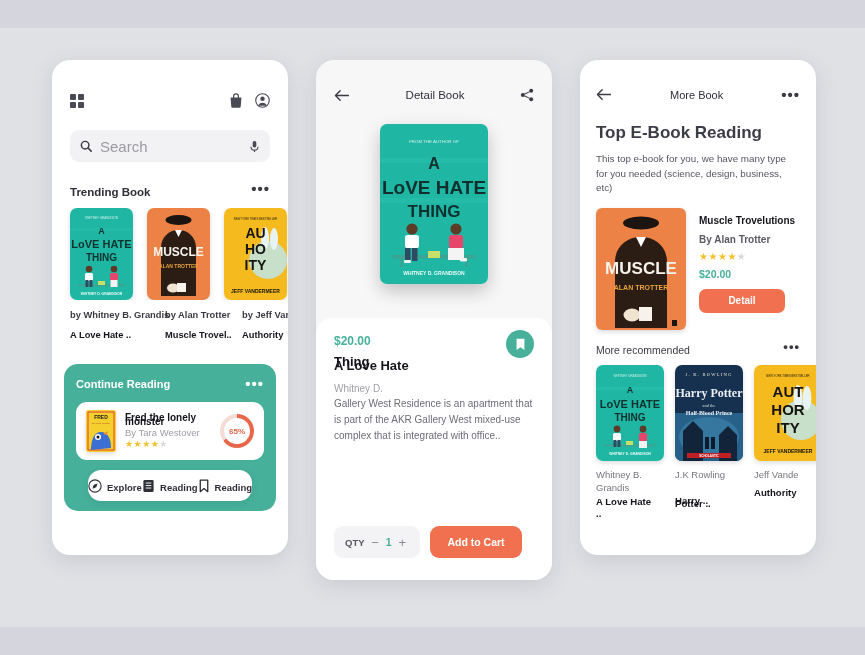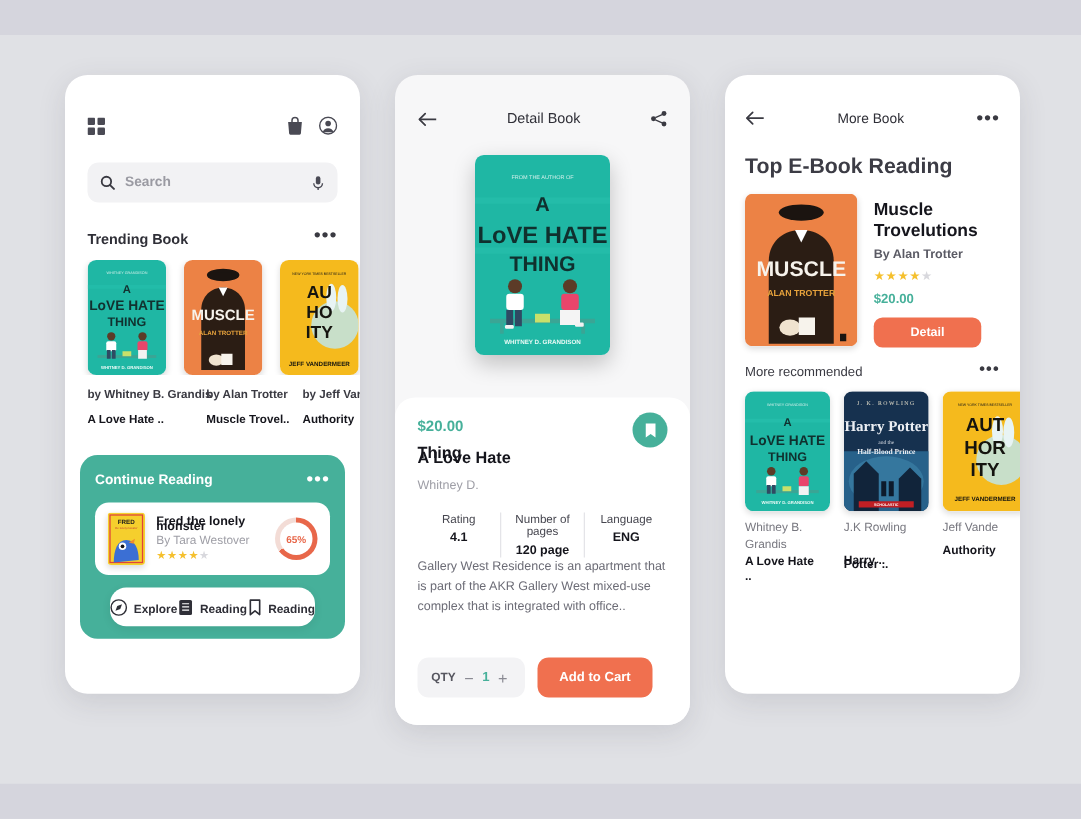--- a/index.html
+++ b/index.html
@@ -20,21 +20,21 @@
   #phone3{left:580px;top:60px;width:236px;height:495px;}
   .spacer{flex:1;}
   .ico{display:inline-block;line-height:0;}
   .dots{letter-spacing:1px;color:#3a3a42;font-size:15px;font-weight:bold;line-height:6px;}
 
   
   .s1-top{padding:33px 18px 0 18px;display:flex;align-items:center;}
   .s1-top .rightic{display:flex;gap:12px;align-items:center;}
   .search{margin:22px 18px 0 18px;height:32px;background:#f2f2f4;border-radius:9px;
           display:flex;align-items:center;padding:0 10px;gap:8px;}
-  .search .ph{color:#9a9aa2;font-size:11px;font-weight:bold;}
+  .search .ph{color:#9a9aa2;font-size:15px;}
   .sec-head{margin:24px 18px 0 18px;display:flex;align-items:flex-start;}
   .sec-head .t{font-size:11.5px;font-weight:bold;color:#2f2f37;}
 
   .trend-strip{margin-top:10px;padding-left:18px;display:flex;gap:14px;overflow:hidden;}
   .tcard{width:63px;flex:0 0 auto;}
   .cover{border-radius:7px;overflow:hidden;position:relative;box-shadow:0 2px 5px rgba(0,0,0,.14);}
   .tcard .cover{height:92px;}
 
   .trend-labels{position:relative;margin-top:10px;height:42px;padding-left:18px;font-size:9.3px;}
   .tl{position:absolute;width:120px;}
@@ -90,21 +90,21 @@
         font-weight:bold;display:flex;align-items:center;justify-content:center;}
 
   
   .s3-top{padding:28px 16px 0 16px;display:flex;align-items:center;}
   .s3-top .t{flex:1;text-align:center;font-size:11px;color:#2f2f37;}
   .h1{margin:22px 16px 0 16px;font-size:17px;font-weight:bold;color:#3c3c45;}
   .sub{margin:9px 16px 0 16px;font-size:9.8px;color:#55555f;line-height:14.5px;}
   .feat{margin:12px 16px 0 16px;display:flex;gap:13px;}
   .feat .cover{width:90px;height:122px;flex:0 0 auto;border-radius:6px;}
   .feat .info{flex:1;padding-top:4px;}
-  .feat .ti{font-size:14px;font-weight:bold;color:#15151c;line-height:17px;}
+  .feat .ti{font-size:10px;font-weight:bold;color:#15151c;line-height:17px;}
   .feat .au{font-size:10px;font-weight:bold;color:#5a5a64;margin-top:5px;}
   .feat .stars{margin-top:6px;font-size:10px;letter-spacing:.5px;}
   .feat .pr{font-size:10.5px;font-weight:bold;color:#46b09a;margin-top:6px;}
   .detail{margin-top:9px;width:86px;height:24px;background:#f0704f;border-radius:7px;color:#fff;
           font-size:10px;font-weight:bold;display:flex;align-items:center;justify-content:center;}
   .rec-strip{margin:9px 16px 0 16px;display:flex;gap:11px;}
   .rcard{flex:1;}
   .rcard .cover{height:96px;}
   .rcard .au{font-size:9.5px;color:#77777f;margin-top:7px;line-height:13px;}
   .rcard .tiwrap{position:relative;height:22px;margin-top:2px;}
@@ -364,34 +364,20 @@
     </div>
     <div class="price">$20.00</div>
     <div class="ttlwrap">
       <div class="a">Thing</div>
       <div class="b">A Love Hate</div>
     </div>
     <div class="bauthor">
       <div>Whitney D.</div>
     </div>
 
-    <div class="specs">
-      <div class="spec">
-        <div class="k">Rating</div>
-        <div class="v">4.1</div>
-      </div>
-      <div class="spec">
-        <div class="k">Number of pages</div>
-        <div class="v">120 page</div>
-      </div>
-      <div class="spec">
-        <div class="k">Language</div>
-        <div class="v">ENG</div>
-      </div>
-    </div>
 
     <div class="desc">Gallery West Residence is an apartment that is part of the AKR Gallery West mixed-use complex that is integrated with office..</div>
 
     <div class="buyrow">
       <div class="qty">
         <span class="k">QTY</span>
         <span class="op">−</span>
         <span class="n">1</span>
         <span class="op">+</span>
       </div>
@@ -406,20 +392,21 @@
       <svg width="16" height="13" viewBox="0 0 17 14">
           <line x1="1.5" y1="7" x2="16" y2="7" stroke="#3a3a42" stroke-width="1.5"></line>
           <polyline points="6.5,2 1.5,7 6.5,12" fill="none" stroke="#3a3a42" stroke-width="1.5" stroke-linecap="round" stroke-linejoin="round"></polyline>
         </svg>
     </span>
     <span class="t">More Book</span>
     <span class="dots">•••</span>
   </div>
 
   <div class="h1">Top E-Book Reading</div>
+  <div class="sub">This top e-book for you, we have many type for you needed (science, design, business, etc)</div>
 
   <div class="feat">
     <div class="cover">
       <svg width="90" height="122" viewBox="0 0 90 122">
           <rect width="90" height="122" fill="#ec8245"></rect>
           <ellipse cx="45" cy="15" rx="18" ry="6.5" fill="#1b1410"></ellipse>
           <rect x="36" y="12" width="18" height="8" fill="#1b1410"></rect>
           <path d="M19 120V54c0-15 11-25 26-25s26 10 26 25v66z" fill="#2b1d14"></path>
           <path d="M40 29l5 10 5-10z" fill="#fff"></path>
           <text x="45" y="66" font-size="17" fill="#f7f3ec" text-anchor="middle" font-family="Liberation Sans" font-weight="bold">MUSCLE</text>

